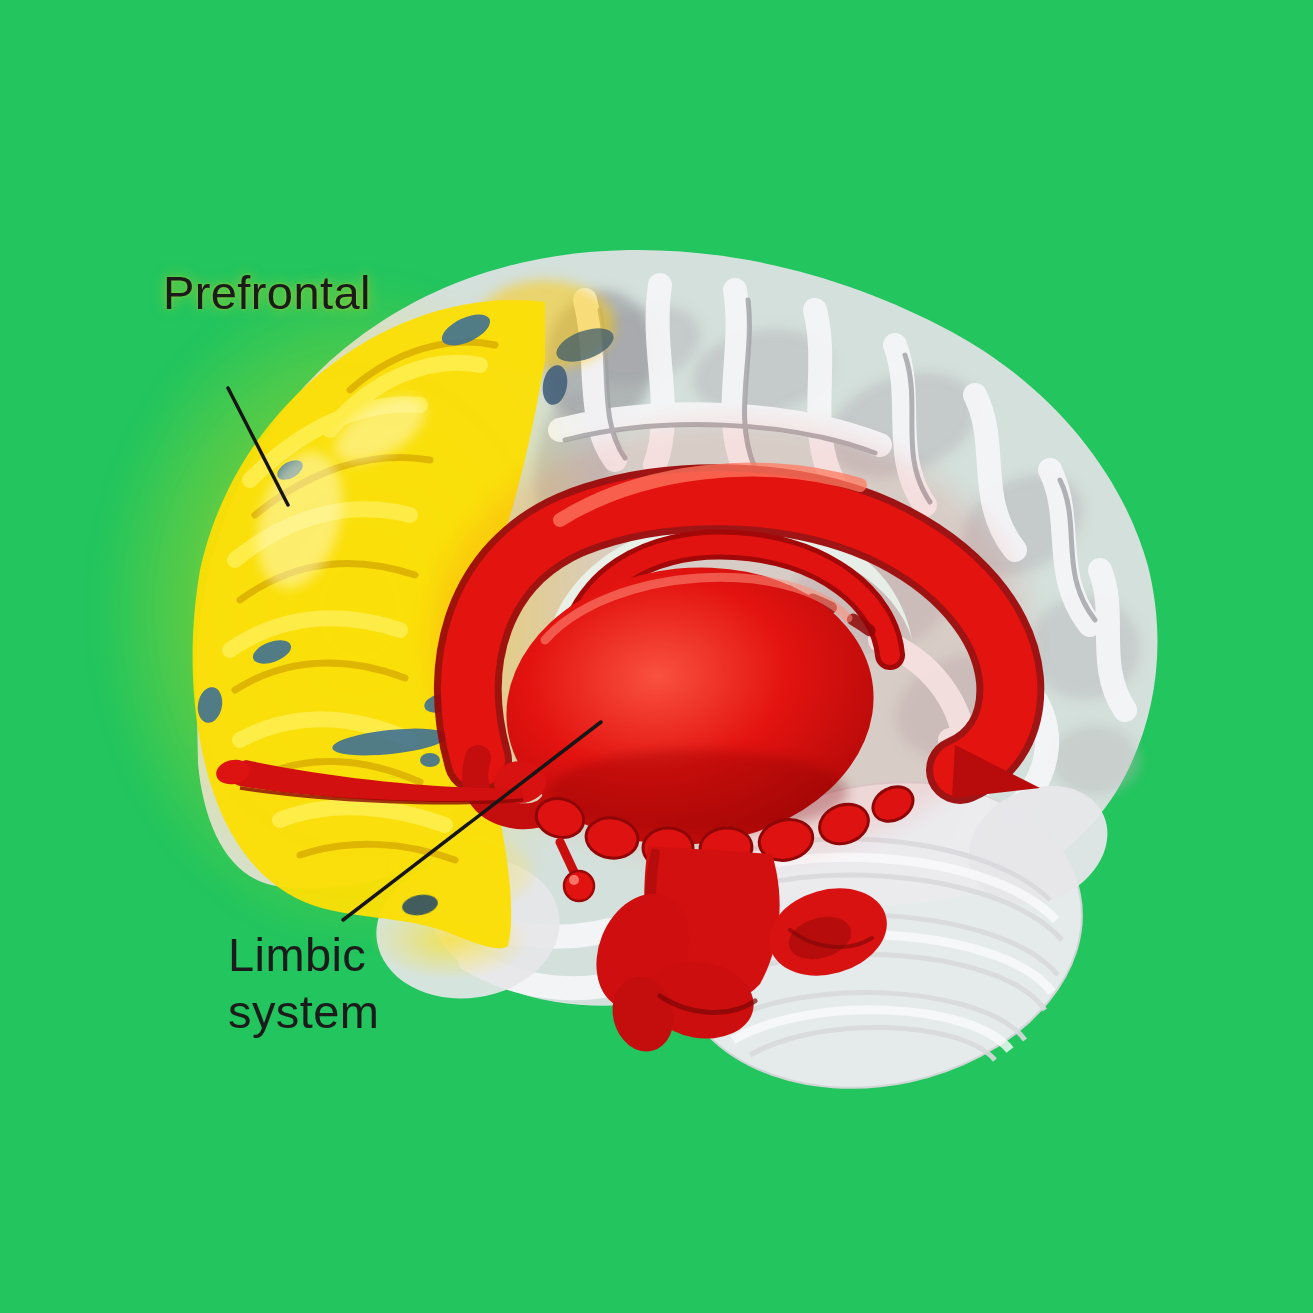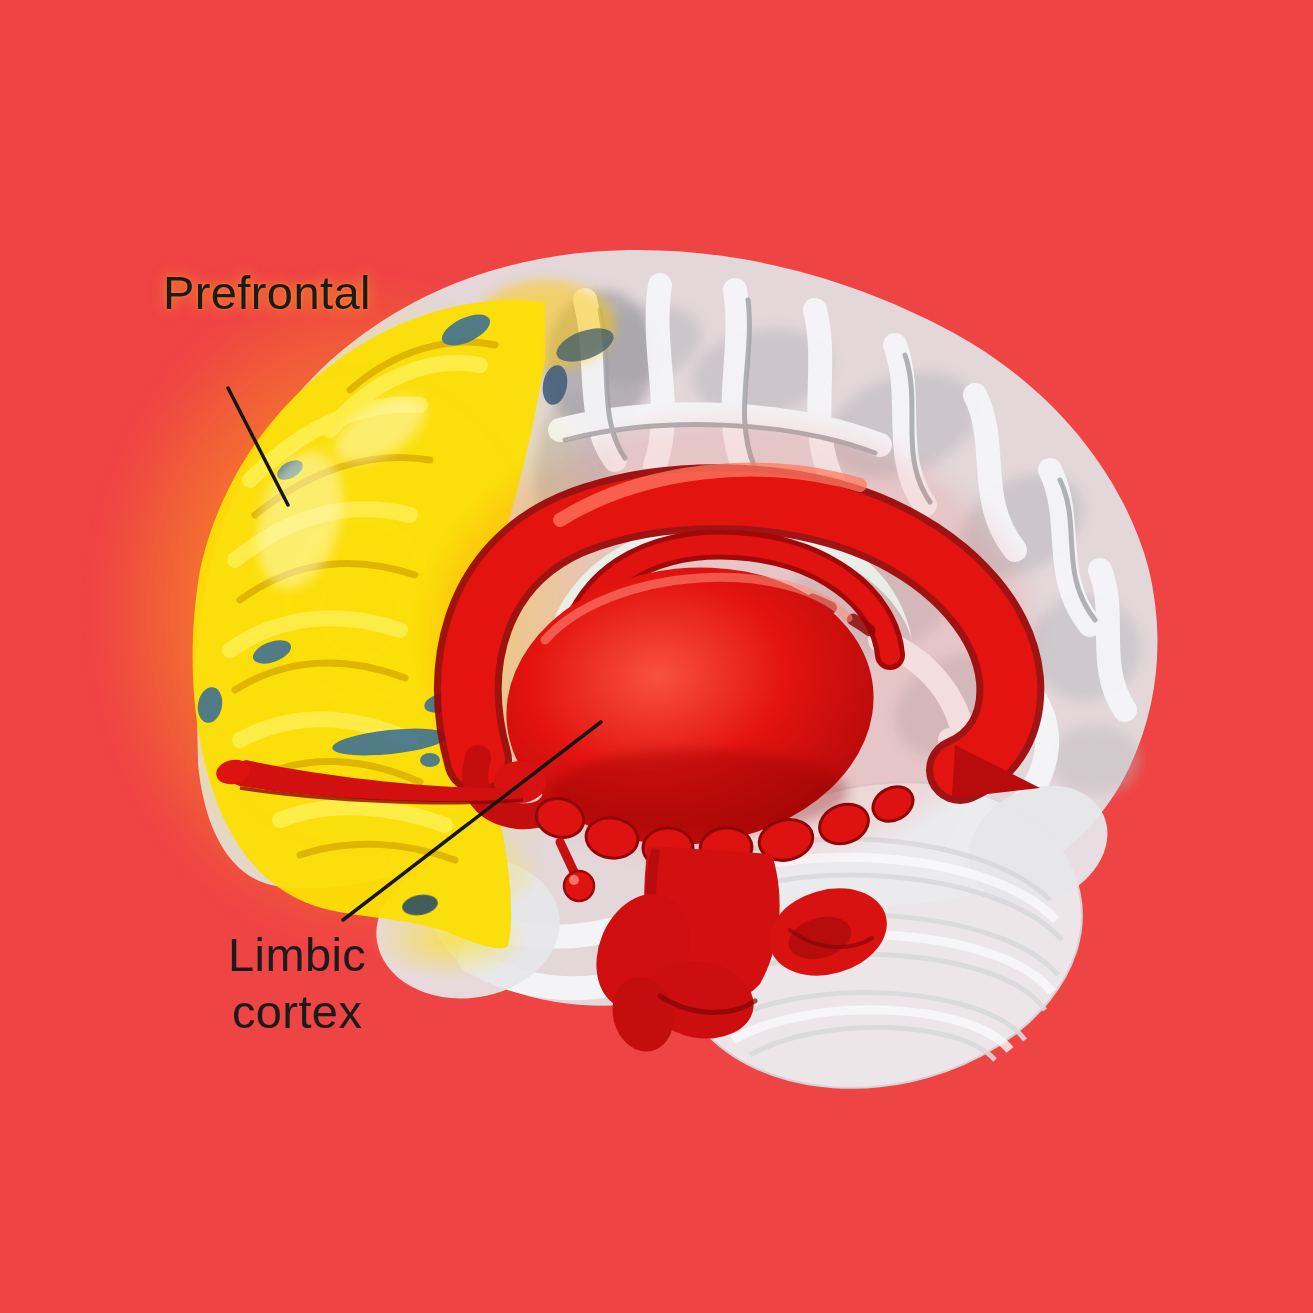--- a/index.html
+++ b/index.html
@@ -1,24 +1,24 @@
 <!DOCTYPE html>
 <html><head>
 <meta charset="utf-8">
 <style>
   html,body{margin:0;padding:0;background:#ffffff;}
   body{width:1313px;height:1313px;overflow:hidden;}
-  .stage{position:relative;width:1313px;height:1313px;background:#ef4444;
+  .stage{position:relative;width:1313px;height:1313px;background:#22c55e;
          font-family:"Liberation Sans",sans-serif;}
   .stage svg{position:absolute;left:0;top:0;}
   .label{position:absolute;color:#1b1b1b;font-size:47px;line-height:57px;
          font-weight:400;letter-spacing:0.4px;white-space:nowrap;}
   #label-prefrontal{left:163px;top:264px;
          text-shadow:0 0 14px rgba(255,214,0,.55),0 0 3px rgba(255,214,0,.35);}
-  #label-limbic{left:228px;top:926px;text-align:center;}
+  #label-limbic{left:228px;top:926px;}
 </style>
 </head>
 <body>
 
 <div class="stage">
 
 <svg width="1313" height="1313" viewBox="0 0 1313 1313">
   <defs>
     <radialGradient id="gradThalamus" cx="42%" cy="38%" r="78%">
       <stop offset="0%" stop-color="#f95140"></stop>
@@ -236,16 +236,16 @@
     <line x1="343" y1="920" x2="601" y2="722" stroke-width="3.5" stroke-linecap="round" stroke="#161616"></line>
   </g>
 </svg>
 
 <div class="label" id="label-prefrontal">
   <div>Prefrontal</div>
 </div>
 
 <div class="label" id="label-limbic">
   <div>Limbic</div>
-  <div>cortex</div>
+  <div>system</div>
 </div>
 
 </div>
 
 </body></html>

